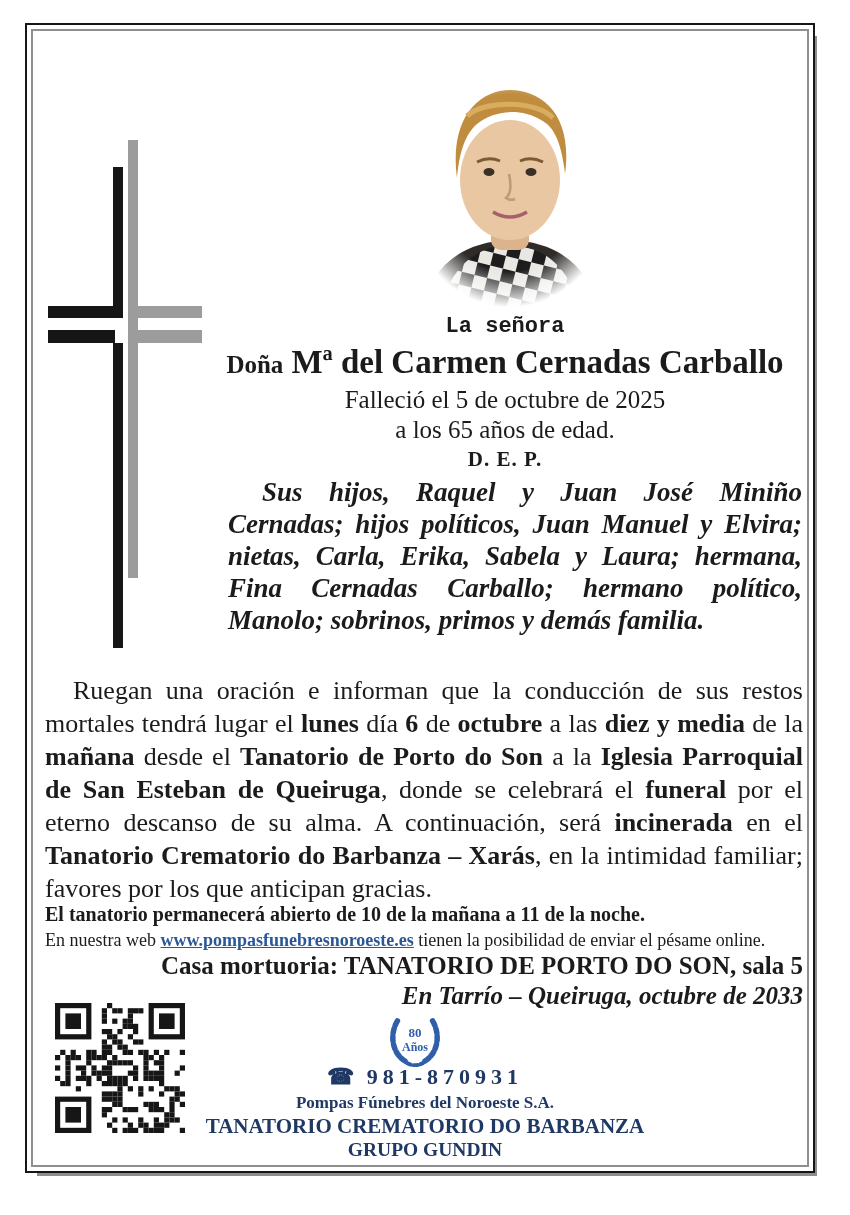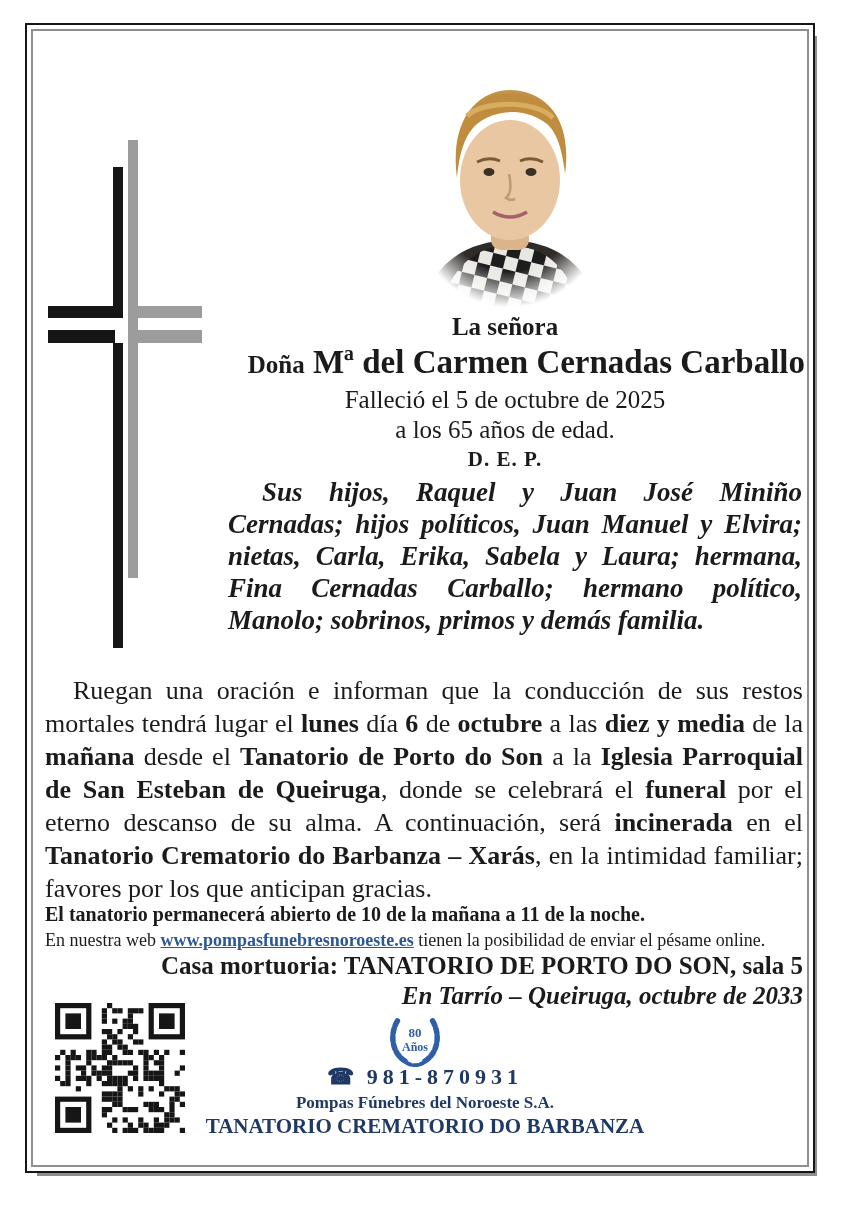--- a/index.html
+++ b/index.html
@@ -23,22 +23,22 @@
   .cv-black-top{left:113px;top:167px;width:10px;height:151px;}
   .cv-black-bot{left:113px;top:343px;width:10px;height:305px;}
   .ch1-black{left:48px;top:306px;width:75px;height:12px;}
   .ch1-gray{left:128px;top:306px;width:74px;height:12px;}
   .ch2-black{left:48px;top:330px;width:67px;height:13px;}
   .ch2-gray{left:128px;top:330px;width:74px;height:13px;}
   
   .portrait{position:absolute;left:405px;top:70px;width:210px;height:245px;}
   
   .header{position:absolute;left:205px;top:312px;width:600px;text-align:center;}
-  .salutation{font-size:25px;font-weight:bold;line-height:30px;}
-  .name-line{font-size:33px;font-weight:bold;line-height:40px;white-space:nowrap;text-align:right;}
+  .salutation{font-size:22px;font-weight:bold;line-height:30px;font-family:Liberation Mono, monospace;}
+  .name-line{font-size:33px;font-weight:bold;line-height:40px;white-space:nowrap;}
   .name-prefix{font-size:25px;font-weight:bold;}
   .death-line{font-size:25px;line-height:30px;}
   .age-line{font-size:25px;line-height:29px;}
   .rip{font-size:21px;font-weight:bold;line-height:27px;letter-spacing:1px;margin-top:2px;}
   
   .family{
     position:absolute;left:228px;top:476px;width:574px;
     font-size:27px;font-weight:bold;font-style:italic;
     line-height:32px;text-align:justify;text-indent:34px;margin:0;
   }
@@ -332,13 +332,14 @@
     </g>
     <text x="34" y="26" font-size="13" font-weight="bold" fill="#2f5fa8" text-anchor="middle">80</text>
     <text x="34" y="40" font-size="12" font-weight="bold" fill="#2f5fa8" text-anchor="middle">Años</text>
   </svg>
 </div>
 
 <div class="footer">
   <div class="phone-line"><span class="glyph">☎</span> <span>981-870931</span></div>
   <div class="company">Pompas Fúnebres del Noroeste S.A.</div>
   <div class="crema">TANATORIO CREMATORIO DO BARBANZA</div>
+  <div class="group">GRUPO GUNDIN</div>
 </div>
 
 </body></html>

